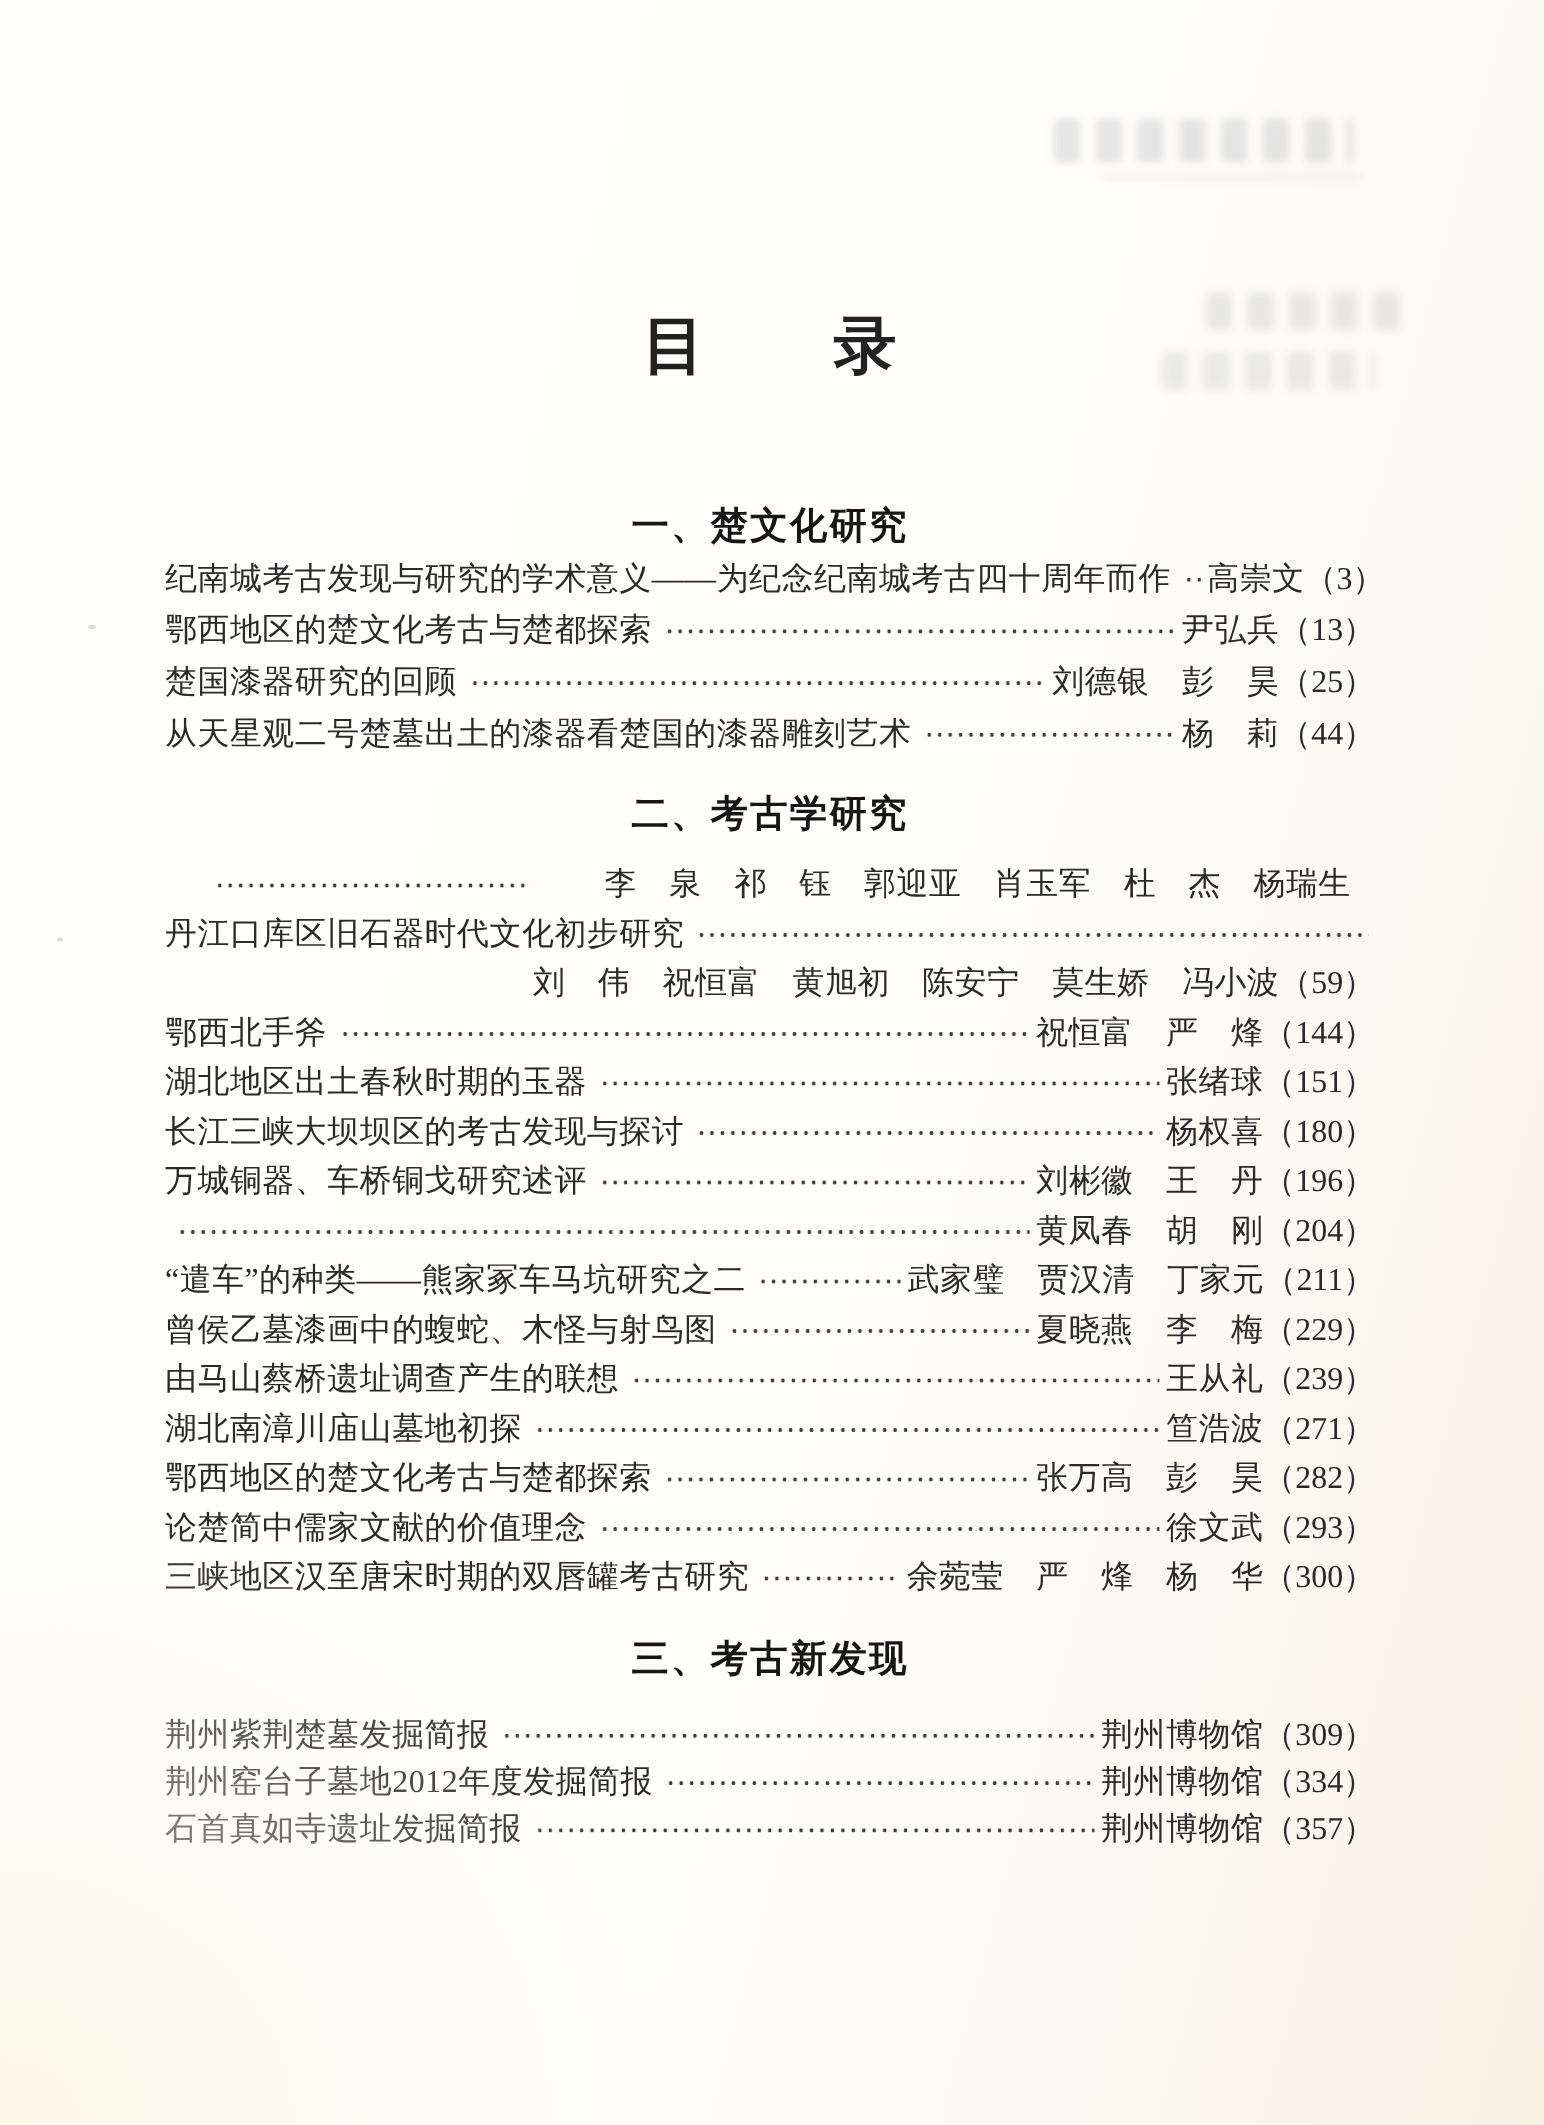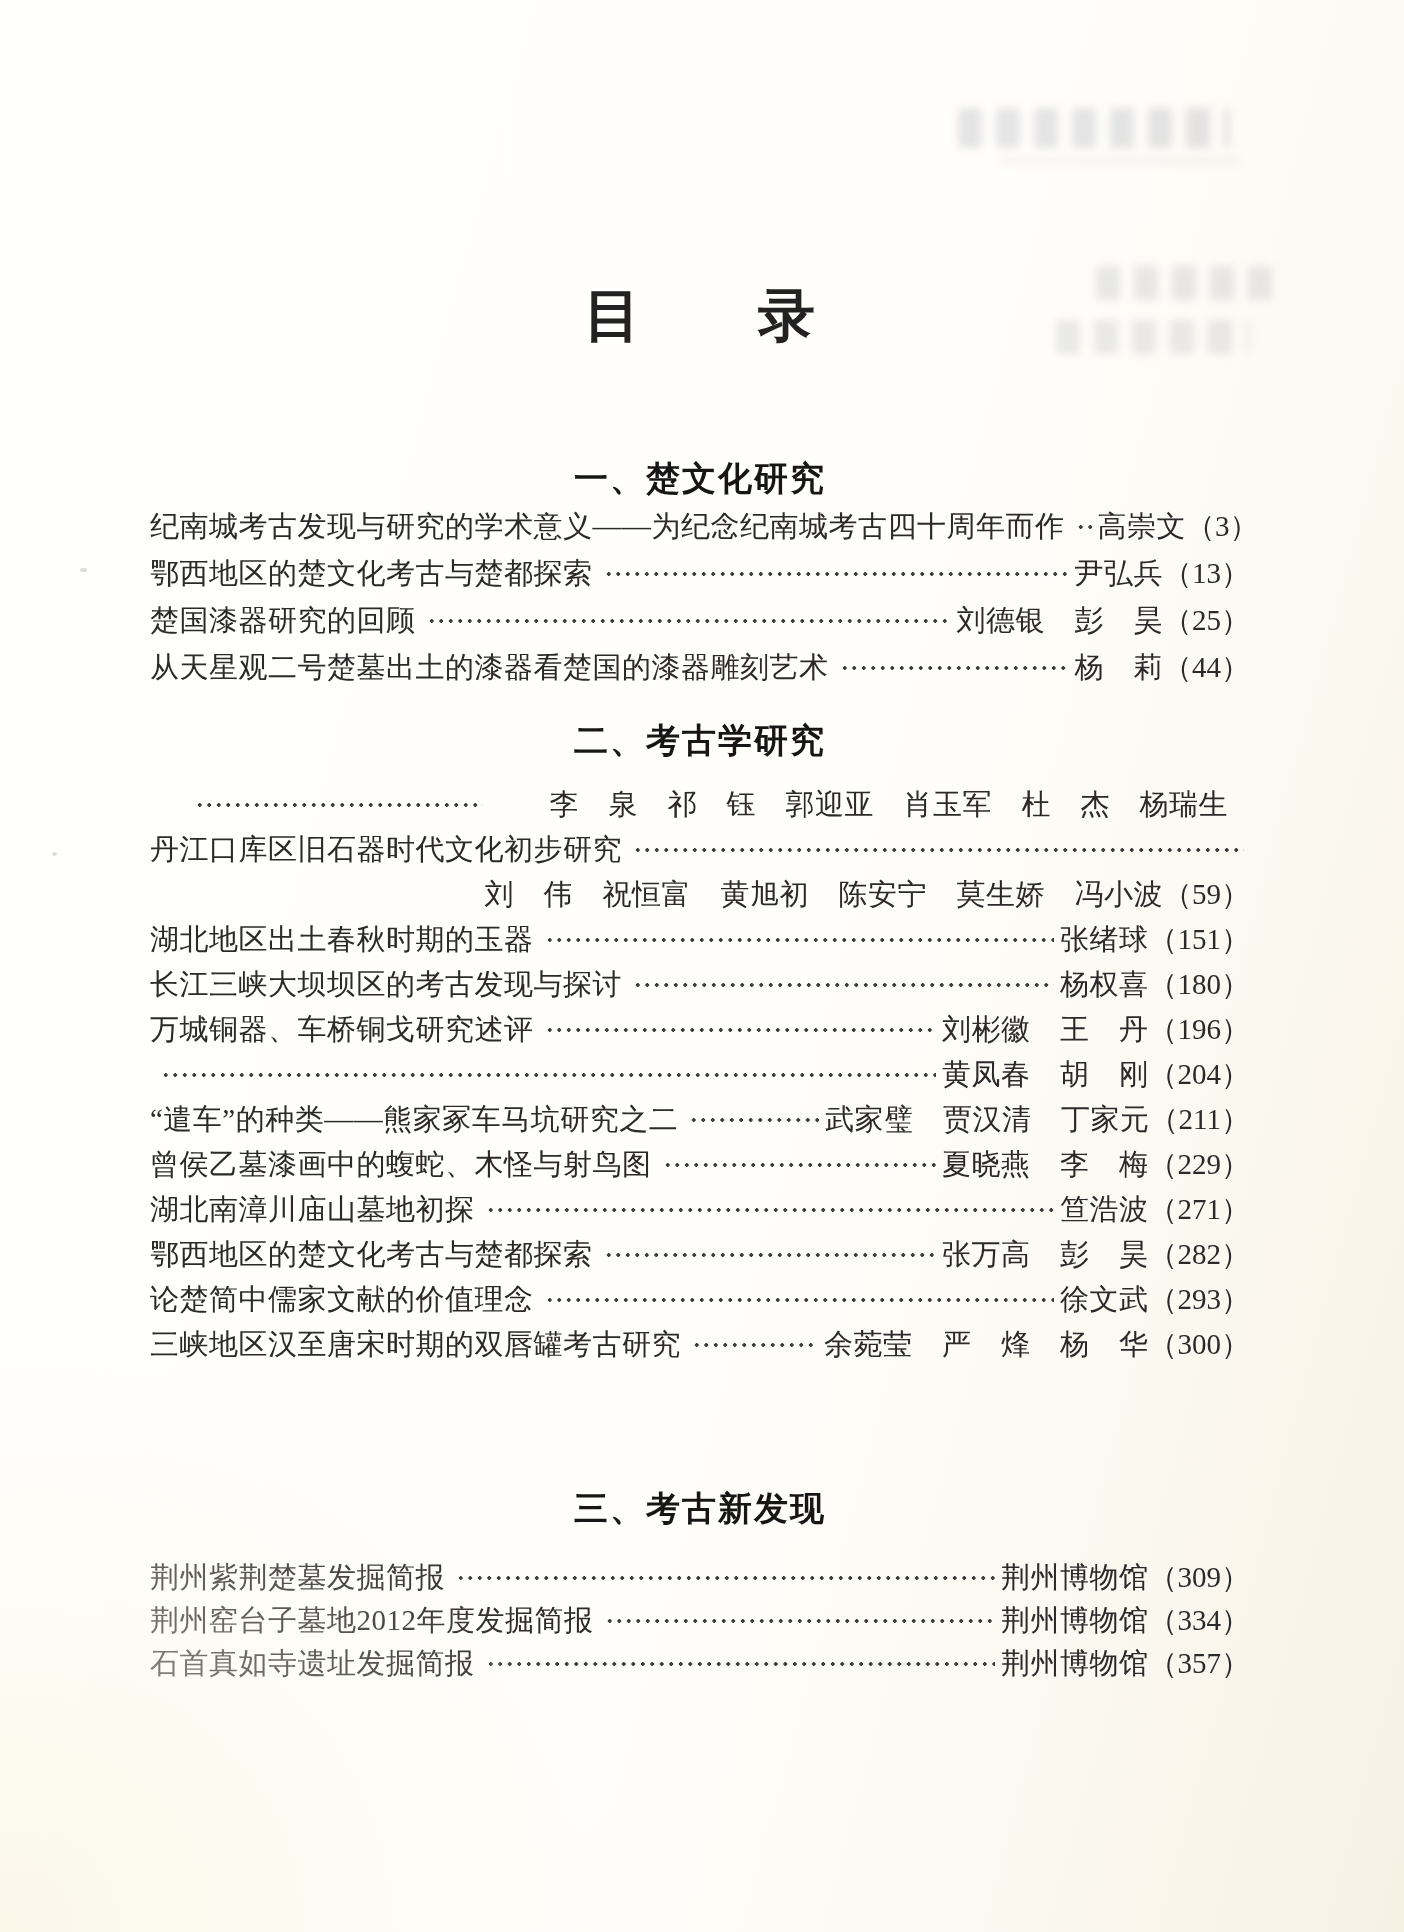--- a/index.html
+++ b/index.html
@@ -124,20 +124,26 @@
       </div>
       <div class="row">
         <span class="t">丹江口库区旧石器时代文化初步研究</span>
         <span class="leader"></span>
       </div>
       <div class="row cont2">
         <span class="a">刘　伟　祝恒富　黄旭初　陈安宁　莫生娇　冯小波</span>
         <span class="p">（59）</span>
       </div>
       <div class="row">
+        <span class="t">鄂西北手斧</span>
+        <span class="leader"></span>
+        <span class="a">祝恒富　严　烽</span>
+        <span class="p">（144）</span>
+      </div>
+      <div class="row">
         <span class="t">湖北地区出土春秋时期的玉器</span>
         <span class="leader"></span>
         <span class="a">张绪球</span>
         <span class="p">（151）</span>
       </div>
       <div class="row">
         <span class="t">长江三峡大坝坝区的考古发现与探讨</span>
         <span class="leader"></span>
         <span class="a">杨权喜</span>
         <span class="p">（180）</span>
@@ -159,20 +165,26 @@
         <span class="a">武家璧　贾汉清　丁家元</span>
         <span class="p">（211）</span>
       </div>
       <div class="row">
         <span class="t">曾侯乙墓漆画中的蝮蛇、木怪与射鸟图</span>
         <span class="leader"></span>
         <span class="a">夏晓燕　李　梅</span>
         <span class="p">（229）</span>
       </div>
       <div class="row">
+        <span class="t">由马山蔡桥遗址调查产生的联想</span>
+        <span class="leader"></span>
+        <span class="a">王从礼</span>
+        <span class="p">（239）</span>
+      </div>
+      <div class="row">
         <span class="t">湖北南漳川庙山墓地初探</span>
         <span class="leader"></span>
         <span class="a">笪浩波</span>
         <span class="p">（271）</span>
       </div>
       <div class="row">
         <span class="t">鄂西地区的楚文化考古与楚都探索</span>
         <span class="leader"></span>
         <span class="a">张万高　彭　昊</span>
         <span class="p">（282）</span>

